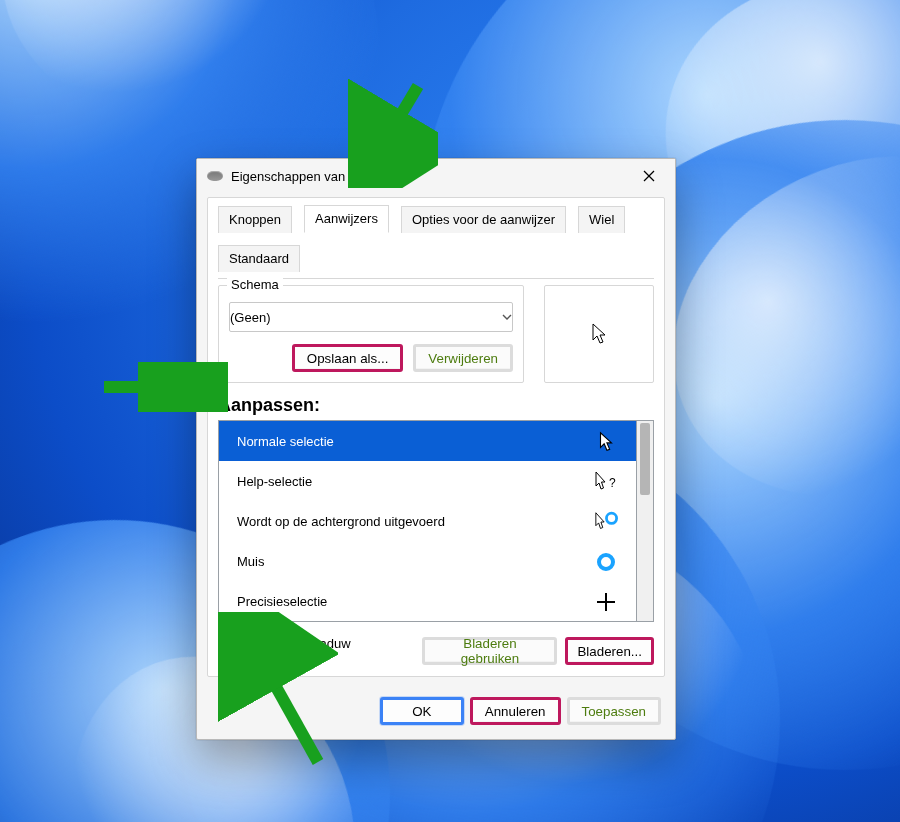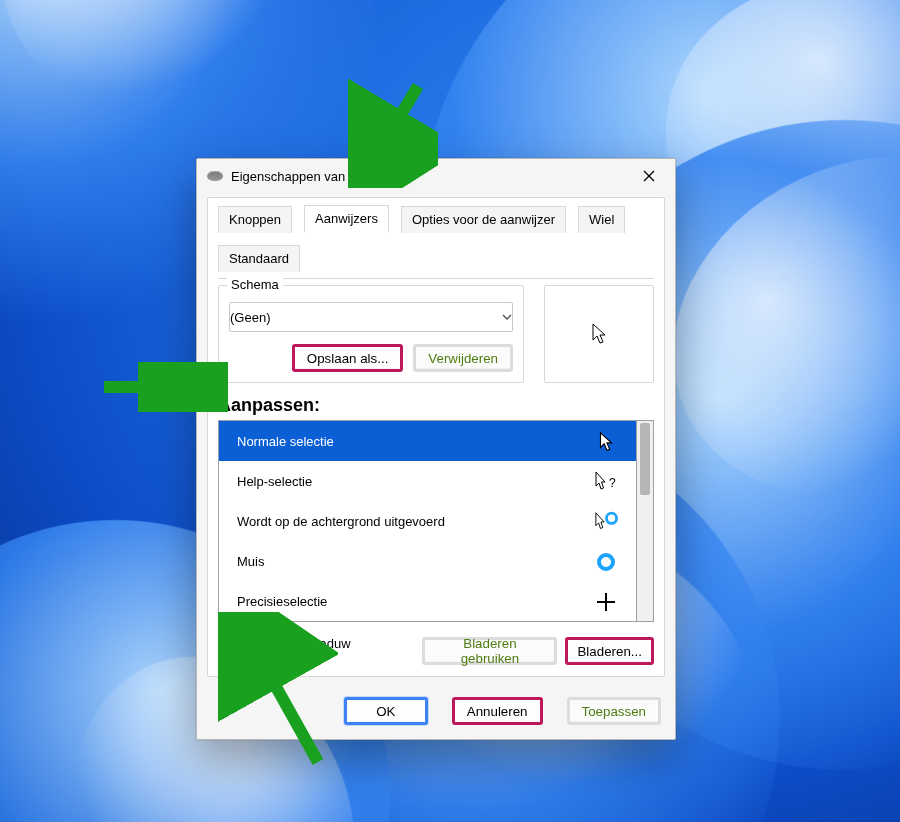--- a/index.html
+++ b/index.html
@@ -125,21 +125,21 @@
 
   .bottom-row{display:flex;align-items:center;gap:8px;margin-top:14px;}
   .chk{
     width:17px;height:17px;border-radius:3px;background:#1868d6;
     display:flex;align-items:center;justify-content:center;flex:0 0 auto;
   }
   .chk svg{width:11px;height:11px;stroke:#fff;stroke-width:2.2;fill:none;}
   .bottom-row .grow{flex:1;}
 
   .dialog-actions{
-    display:flex;justify-content:flex-end;gap:24px;
+    display:flex;justify-content:flex-end;gap:6px;
     padding:10px 14px 14px;
   }
   .btn.default{border-color:#3b82f6;box-shadow:0 0 0 1px rgba(59,130,246,0.25);}
 
   
   .arrow{position:absolute;pointer-events:none;}
   .arrow svg{display:block;}
 </style>
 </head>
 <body>

